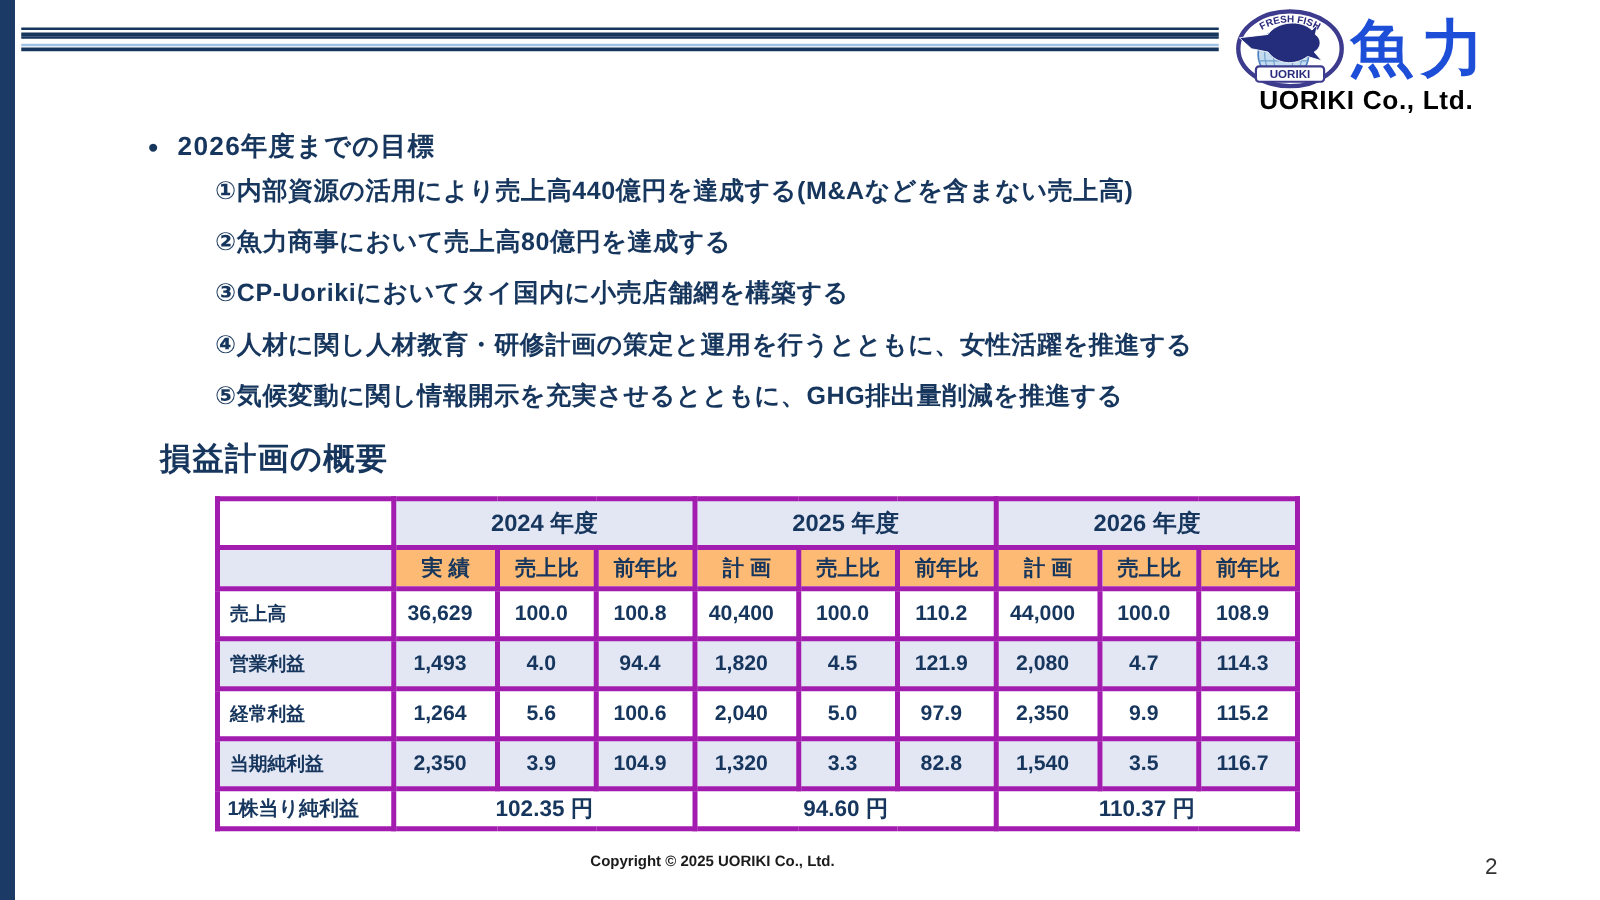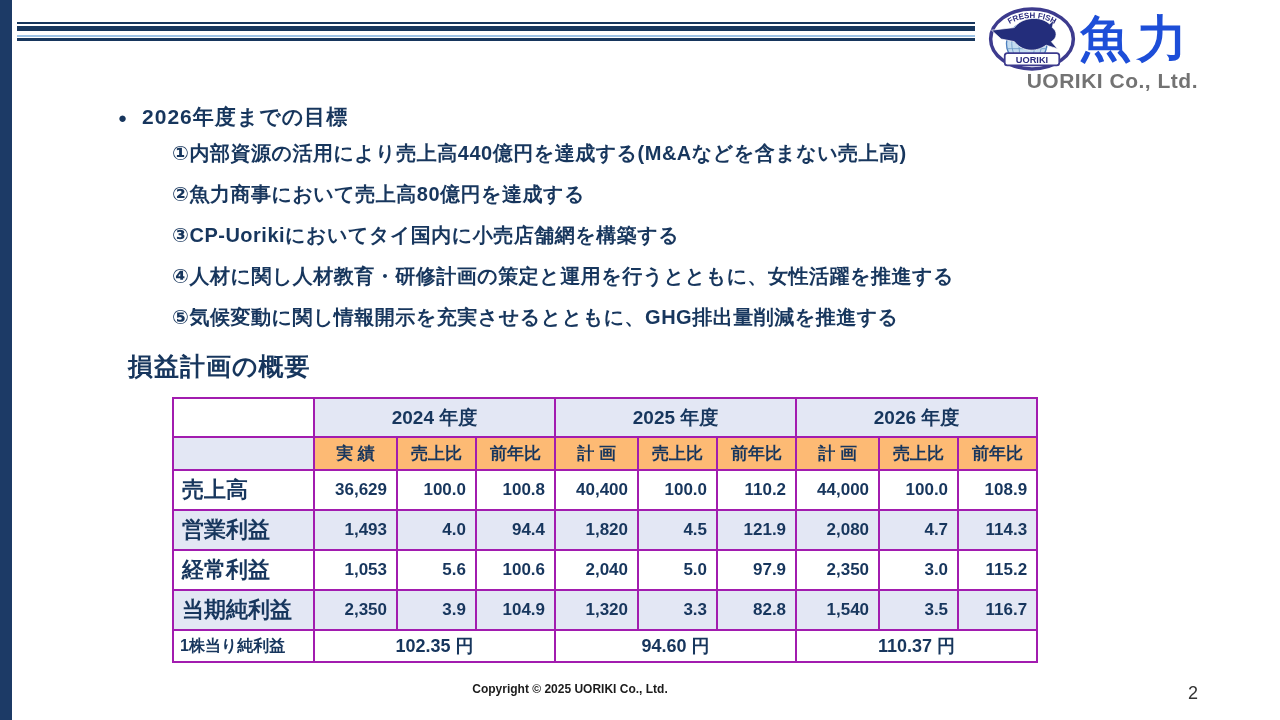--- a/index.html
+++ b/index.html
@@ -28,47 +28,47 @@
   }
 
   
   .logo { position:absolute; left:988px; top:6px; width:210px; }
   .logo-row { display:flex; align-items:center; gap:4px; }
   .logo-kanji {
     font-size:50px; font-weight:900; color:#1d4ed8; letter-spacing:7px;
     line-height:1; white-space:nowrap;
   }
   .logo-company {
-    font-size:21px; font-weight:bold; color:#737373; text-align:right;
+    font-size:21px; font-weight:bold; color:#000000; text-align:center;
     margin-top:-3px; letter-spacing:0.5px; white-space:nowrap;
   }
 
   
   .goals-heading { position:absolute; left:118px; top:103px; display:flex; align-items:center; gap:15px; }
   .goals-bullet { font-size:15px; line-height:1; }
   .goals-heading-text { font-size:21px; font-weight:bold; letter-spacing:1px; }
   .goal-list { position:absolute; left:172px; top:133px; }
   .goal-item {
     height:41px; line-height:41px; font-size:20px; font-weight:bold;
     white-space:nowrap; letter-spacing:0.5px;
   }
 
   
   .plan-heading { position:absolute; left:128px; top:350px; font-size:25px; font-weight:bold; letter-spacing:1px; }
   .unit-note { position:absolute; left:834px; top:361px; font-size:19px; font-weight:600;margin-top:36px; }
 
   
   .profit-table { position:absolute; left:172px; top:397px; border-collapse:collapse; table-layout:fixed; width:864px; }
-  .profit-table td { border:2px solid #a21caf; overflow:hidden; }
+  .profit-table td { border:4px solid #a21caf; overflow:hidden; }
   .year-row td { height:39px; background:#e3e7f4; font-size:19px; font-weight:bold; text-align:center; }
   .year-row td.corner { background:#ffffff; }
   .sub-row td { height:33px; background:#fdba74; font-size:17px; font-weight:bold; text-align:center; }
   .sub-row td.corner { background:#e3e7f4; }
-  .data-row td { height:40px; font-size:17px; font-weight:600; text-align:right; padding-right:9px; background:#ffffff; }
-  .data-row td.lbl { text-align:left; padding-left:8px; padding-right:0; font-size:22px; font-weight:bold; }
+  .data-row td { height:40px; font-size:17px; font-weight:600; text-align:center; padding-right:9px; background:#ffffff; }
+  .data-row td.lbl { text-align:left; padding-left:8px; padding-right:0; font-size:15px; font-weight:bold; }
   .data-row.alt td { background:#e3e7f4; }
   .eps-row td { height:32px; background:#ffffff; }
   .eps-row td.lbl { font-size:16px; font-weight:bold; padding-left:6px; }
   .eps-row td.eps-val { text-align:center; font-size:18px; font-weight:bold; }
 
   
   .footer { position:absolute; left:420px; top:682px; width:300px; text-align:center;
             font-size:12px; font-weight:600; color:#1b1b1b; }
   .page-number { position:absolute; left:1188px; top:683px; font-size:18px; color:#333; }
 </style>
@@ -179,28 +179,28 @@
       <td>94.4</td>
       <td>1,820</td>
       <td>4.5</td>
       <td>121.9</td>
       <td>2,080</td>
       <td>4.7</td>
       <td>114.3</td>
     </tr>
     <tr class="data-row">
       <td class="lbl">経常利益</td>
-      <td>1,053</td>
+      <td>1,264</td>
       <td>5.6</td>
       <td>100.6</td>
       <td>2,040</td>
       <td>5.0</td>
       <td>97.9</td>
       <td>2,350</td>
-      <td>3.0</td>
+      <td>9.9</td>
       <td>115.2</td>
     </tr>
     <tr class="data-row alt">
       <td class="lbl">当期純利益</td>
       <td>2,350</td>
       <td>3.9</td>
       <td>104.9</td>
       <td>1,320</td>
       <td>3.3</td>
       <td>82.8</td>

